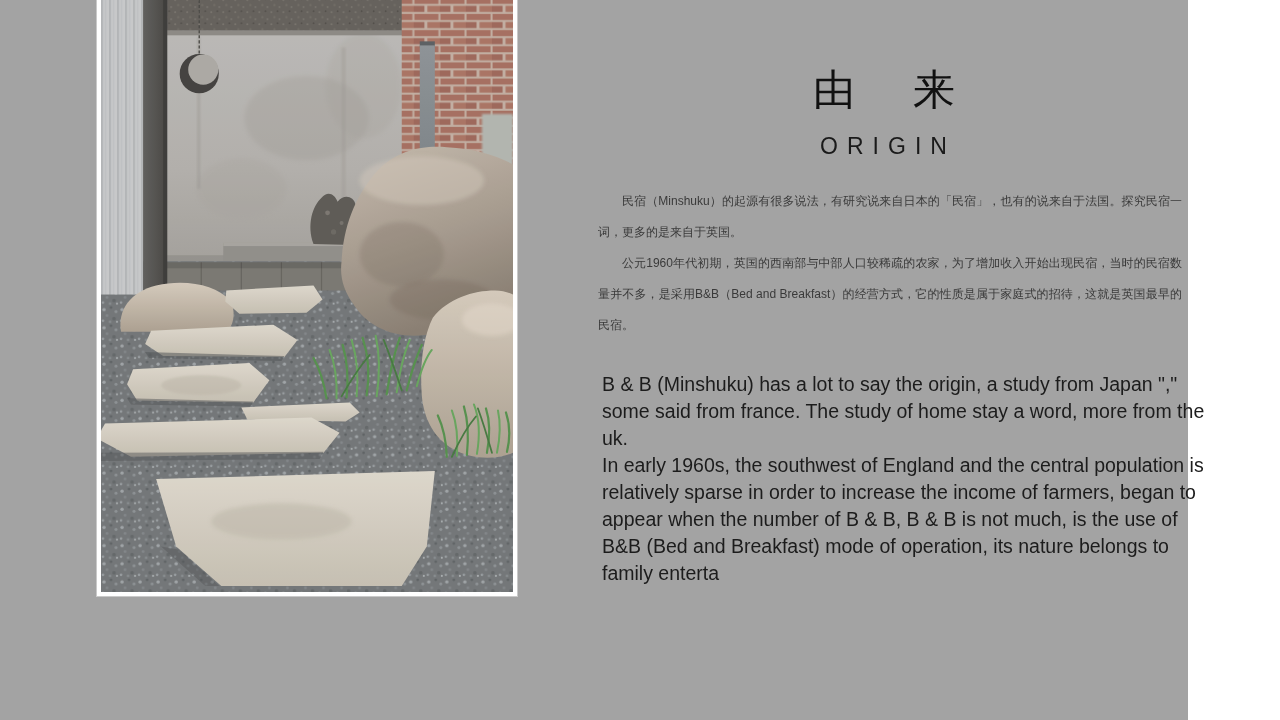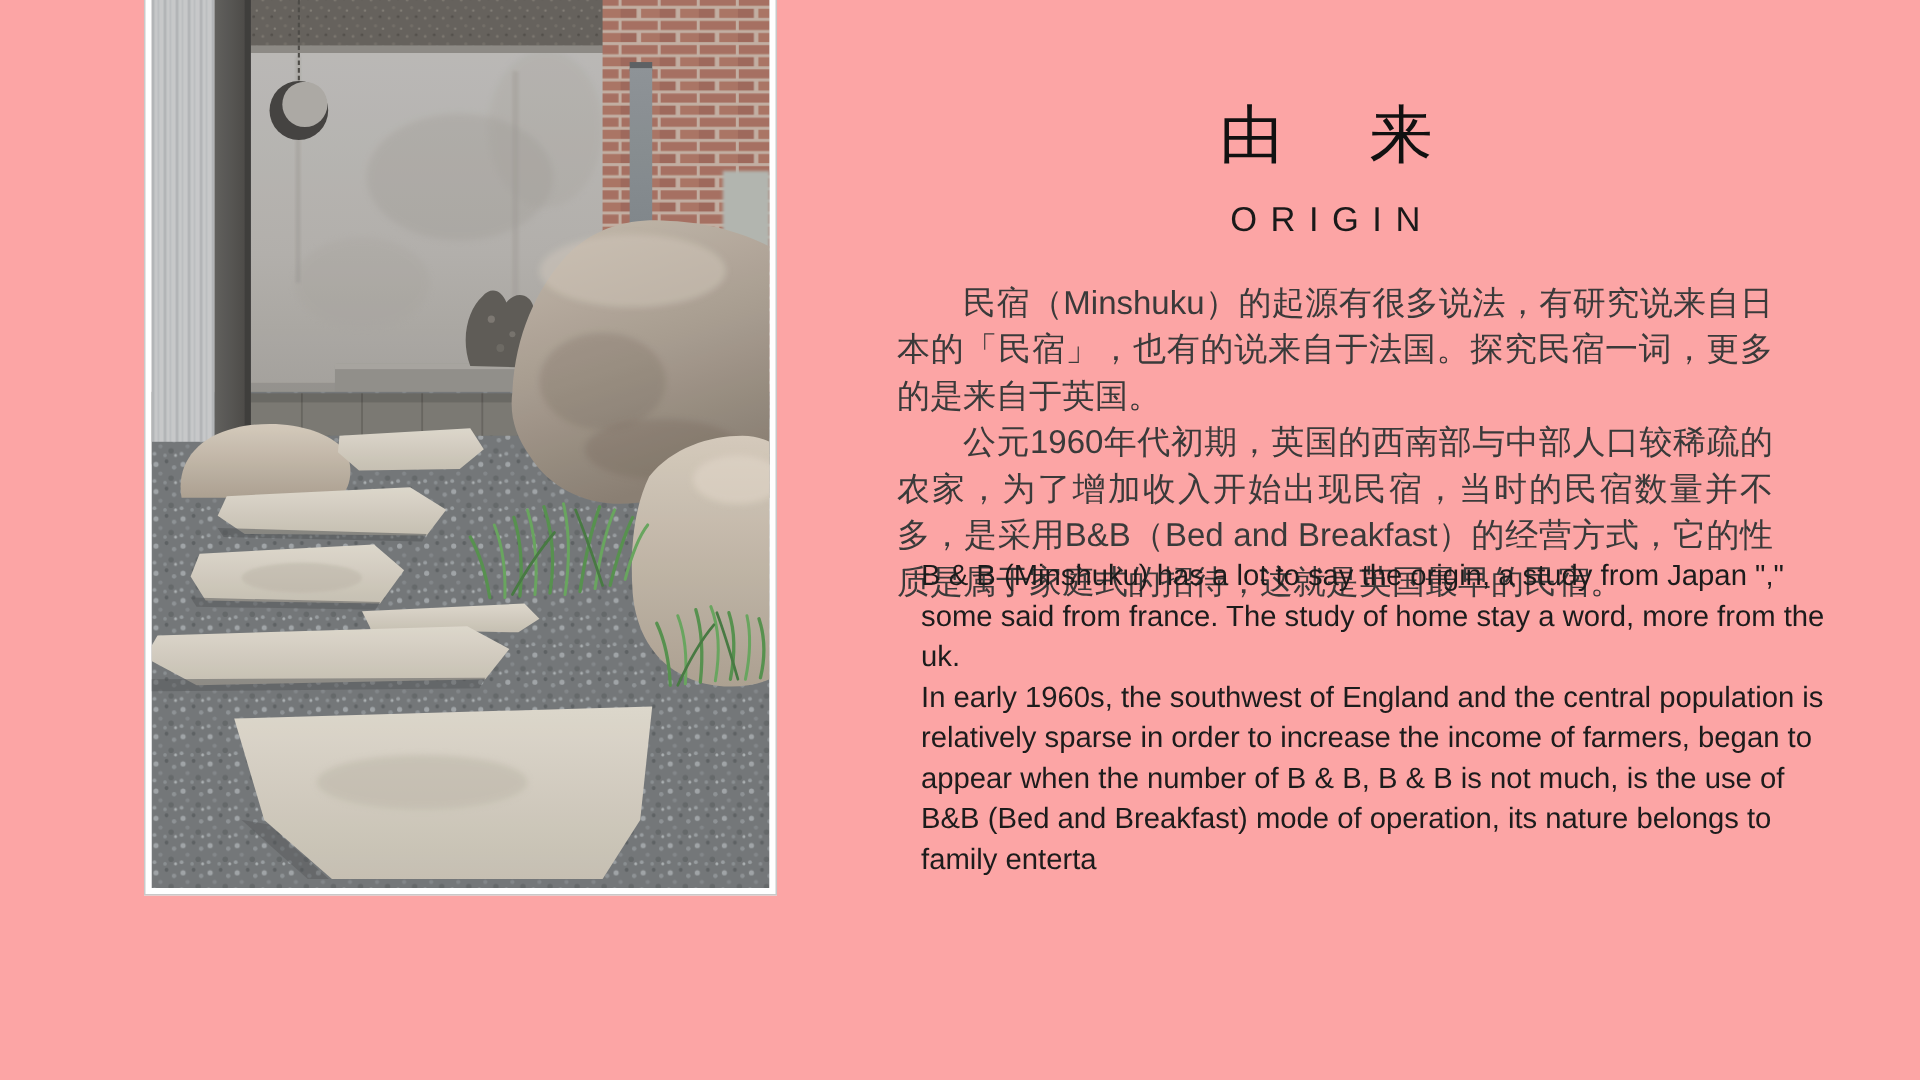--- a/index.html
+++ b/index.html
@@ -1,37 +1,37 @@
 <!DOCTYPE html>
 <html><head>
 <meta charset="utf-8">
 <style>
   * { margin:0; padding:0; box-sizing:border-box; }
   html,body { width:1280px; height:720px; background:#ffffff; overflow:hidden;
               font-family:"Liberation Sans","DejaVu Sans",sans-serif; }
-  .slide { position:relative; width:1280px; height:720px; background:#fca5a5; }
+  .slide { position:relative; width:1188px; height:720px; background:#a3a3a3; }
 
   
   .photo-card { position:absolute; left:96px; top:-8px; background:#ffffff;
                 border:1px solid #c9c9c9; padding:4px; }
   .photo-card svg { display:block; }
 
   
   .content { position:absolute; left:598px; top:0; width:602px; }
   .heading { position:absolute; left:0; top:66px; width:580px; text-align:center; }
   .title-cn { font-size:42px; line-height:48px; color:#111111; font-weight:400;
               letter-spacing:8px; white-space:pre; }
   .title-en { font-size:23px; line-height:26px; color:#1a1a1a; font-weight:400;
               letter-spacing:9px; margin-top:19px; }
 
   .cn-block { position:absolute; left:0; top:186px; width:584px;
-              font-size:22px; line-height:31px; color:#3a3a3a; text-align:justify; }
+              font-size:12px; line-height:31px; color:#3a3a3a; text-align:justify; }
   .cn-block p { text-indent:2em; }
 
-  .en-block { position:absolute; left:16px; top:371px; width:604px;
+  .en-block { position:absolute; left:4px; top:371px; width:604px;
               font-size:19.5px; line-height:27px; color:#1c1c1c; }
   .en-block p { margin:0; }
 </style>
 </head>
 <body>
 
 <div class="slide">
 
   <div class="photo-card">
     <svg width="412" height="595" viewBox="0 0 411 590" preserveAspectRatio="none" aria-hidden="true">

